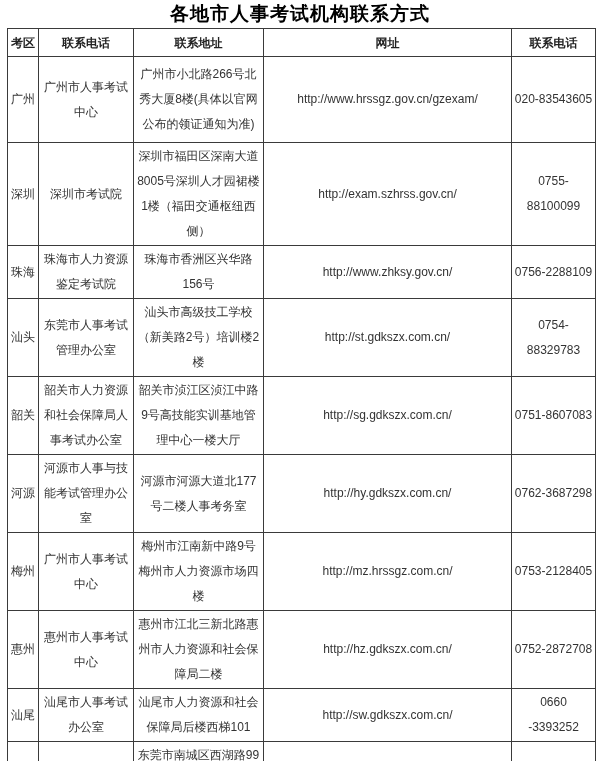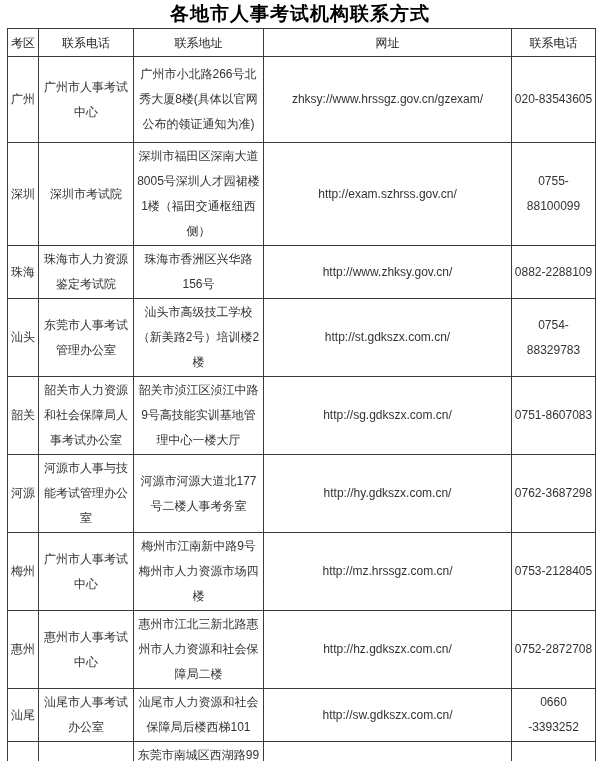--- a/index.html
+++ b/index.html
@@ -35,21 +35,21 @@
   table.contact-table td, table.contact-table th {
     border: 1px solid #3a3a3a;
     text-align: center;
     vertical-align: middle;
     font-size: 12px;
     padding: 1px 2px;
     color: #333333;
     word-wrap: break-word;
   }
   table.contact-table th {
-    font-weight: normal;
+    font-weight: bold;
     height: 28px;
     line-height: 14px;
     color: #222222;
   }
   table.contact-table td {
     line-height: 25px;
   }
   
   tbody tr:nth-child(1)  { height: 86px; }
   tbody tr:nth-child(2)  { height: 79px; }
@@ -89,36 +89,36 @@
         <th>联系地址</th>
         <th>网址</th>
         <th>联系电话</th>
       </tr>
     </thead>
     <tbody>
       <tr>
         <td>广州</td>
         <td>广州市人事考试中心</td>
         <td>广州市小北路266号北秀大厦8楼(具体以官网公布的领证通知为准)</td>
-        <td>zhksy://www.hrssgz.gov.cn/gzexam/</td>
+        <td>http://www.hrssgz.gov.cn/gzexam/</td>
         <td>020-83543605</td>
       </tr>
       <tr>
         <td>深圳</td>
         <td>深圳市考试院</td>
         <td>深圳市福田区深南大道8005号深圳人才园裙楼1楼（福田交通枢纽西侧）</td>
         <td>http://exam.szhrss.gov.cn/</td>
         <td>0755-88100099</td>
       </tr>
       <tr>
         <td>珠海</td>
         <td>珠海市人力资源鉴定考试院</td>
         <td>珠海市香洲区兴华路156号</td>
         <td>http://www.zhksy.gov.cn/</td>
-        <td>0882-2288109</td>
+        <td>0756-2288109</td>
       </tr>
       <tr>
         <td>汕头</td>
         <td>东莞市人事考试管理办公室</td>
         <td>汕头市高级技工学校（新美路2号）培训楼2楼</td>
         <td>http://st.gdkszx.com.cn/</td>
         <td>0754-88329783</td>
       </tr>
       <tr>
         <td>韶关</td>

